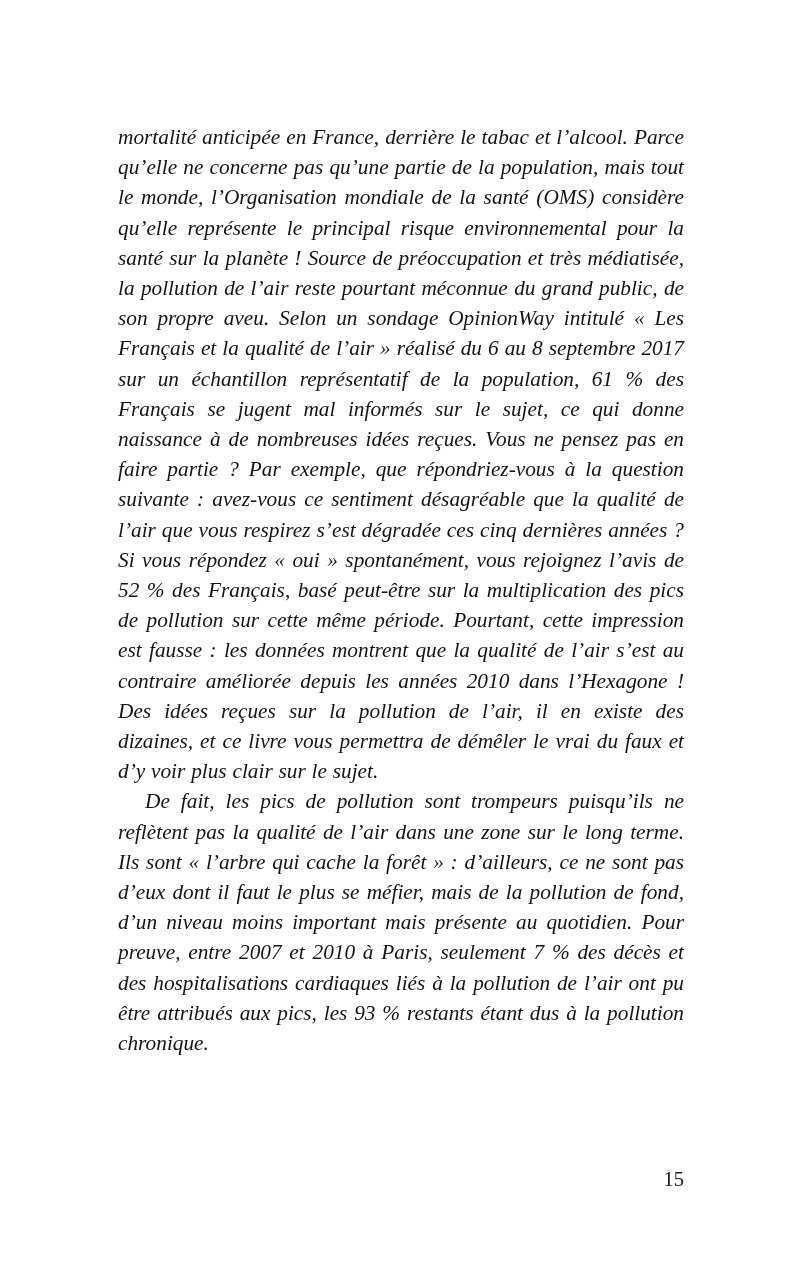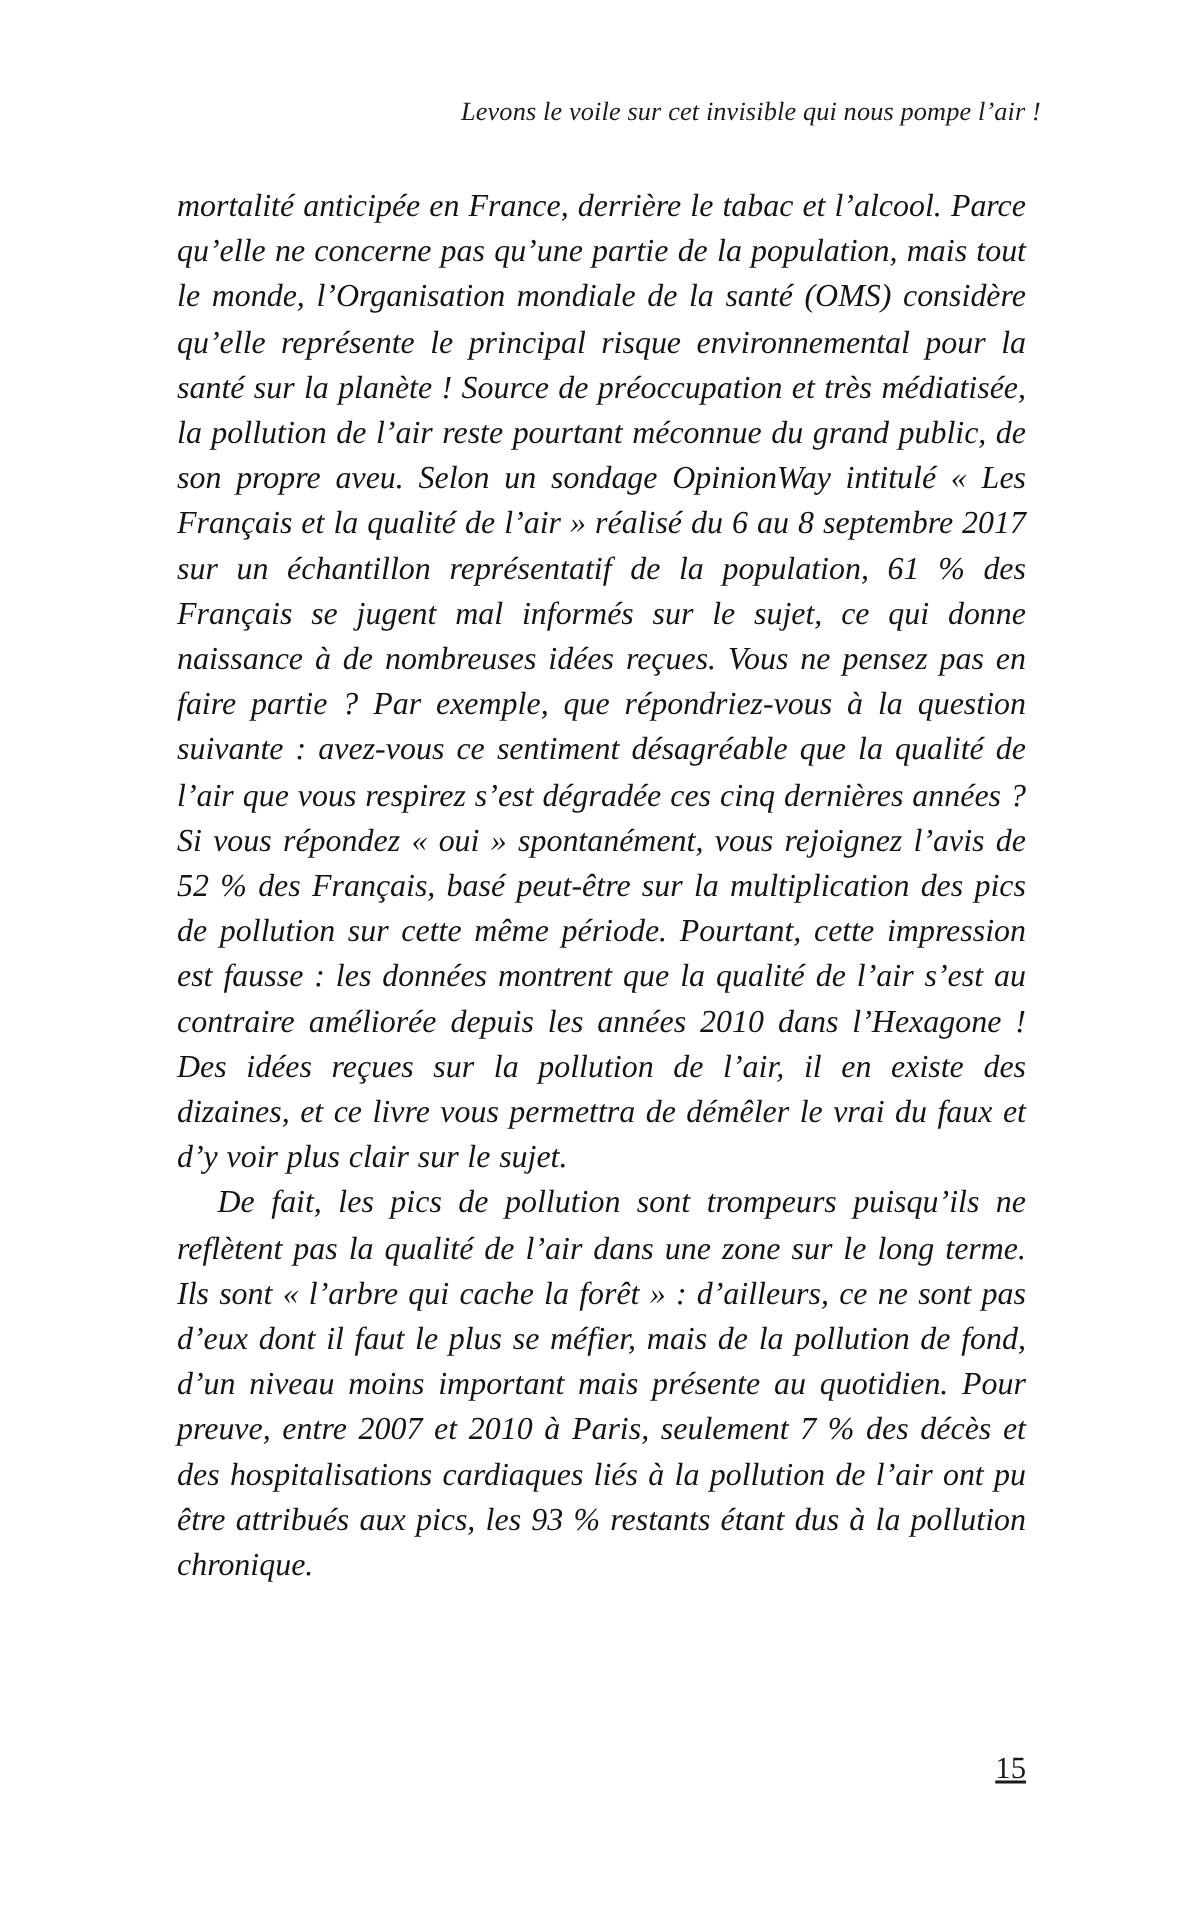--- a/index.html
+++ b/index.html
@@ -51,29 +51,27 @@
     text-indent: 27px;
   }
   .page-number {
     position: absolute;
     top: 1168px;
     left: 118px;
     width: 566px;
     text-align: right;
     font-size: 20.5px;
     color: #1a1a1a;
-    text-decoration: underline;
   }
 </style>
 </head>
 <body>
 
 <div class="page">
 
-  <div class="running-head">Levons le voile sur cet invisible qui nous pompe l’air !</div>
 
   <div class="text-block">
     <p>mortalité anticipée en France, derrière le tabac et l’alcool. Parce qu’elle ne concerne pas qu’une partie de la population, mais tout le monde, l’Organisation mondiale de la santé (OMS) considère qu’elle représente le principal risque environnemental pour la santé sur la planète ! Source de préoccupation et très médiatisée, la pollution de l’air reste pourtant méconnue du grand public, de son propre aveu. Selon un sondage OpinionWay intitulé « Les Français et la qualité de l’air » réalisé du 6 au 8 septembre 2017 sur un échantillon représentatif de la population, 61 % des Français se jugent mal informés sur le sujet, ce qui donne naissance à de nombreuses idées reçues. Vous ne pensez pas en faire partie ? Par exemple, que répondriez-vous à la question suivante : avez-vous ce sentiment désagréable que la qualité de l’air que vous respirez s’est dégradée ces cinq dernières années ? Si vous répondez « oui » spontanément, vous rejoignez l’avis de 52 % des Français, basé peut-être sur la multiplication des pics de pollution sur cette même période. Pourtant, cette impression est fausse : les données montrent que la qualité de l’air s’est au contraire améliorée depuis les années 2010 dans l’Hexagone ! Des idées reçues sur la pollution de l’air, il en existe des dizaines, et ce livre vous permettra de démêler le vrai du faux et d’y voir plus clair sur le sujet.</p>
     <p class="indented">De fait, les pics de pollution sont trompeurs puisqu’ils ne reflètent pas la qualité de l’air dans une zone sur le long terme. Ils sont « l’arbre qui cache la forêt » : d’ailleurs, ce ne sont pas d’eux dont il faut le plus se méfier, mais de la pollution de fond, d’un niveau moins important mais présente au quotidien. Pour preuve, entre 2007 et 2010 à Paris, seulement 7 % des décès et des hospitalisations cardiaques liés à la pollution de l’air ont pu être attribués aux pics, les 93 % restants étant dus à la pollution chronique.</p>
   </div>
 
   <div class="page-number">15</div>
 
 </div>
 

